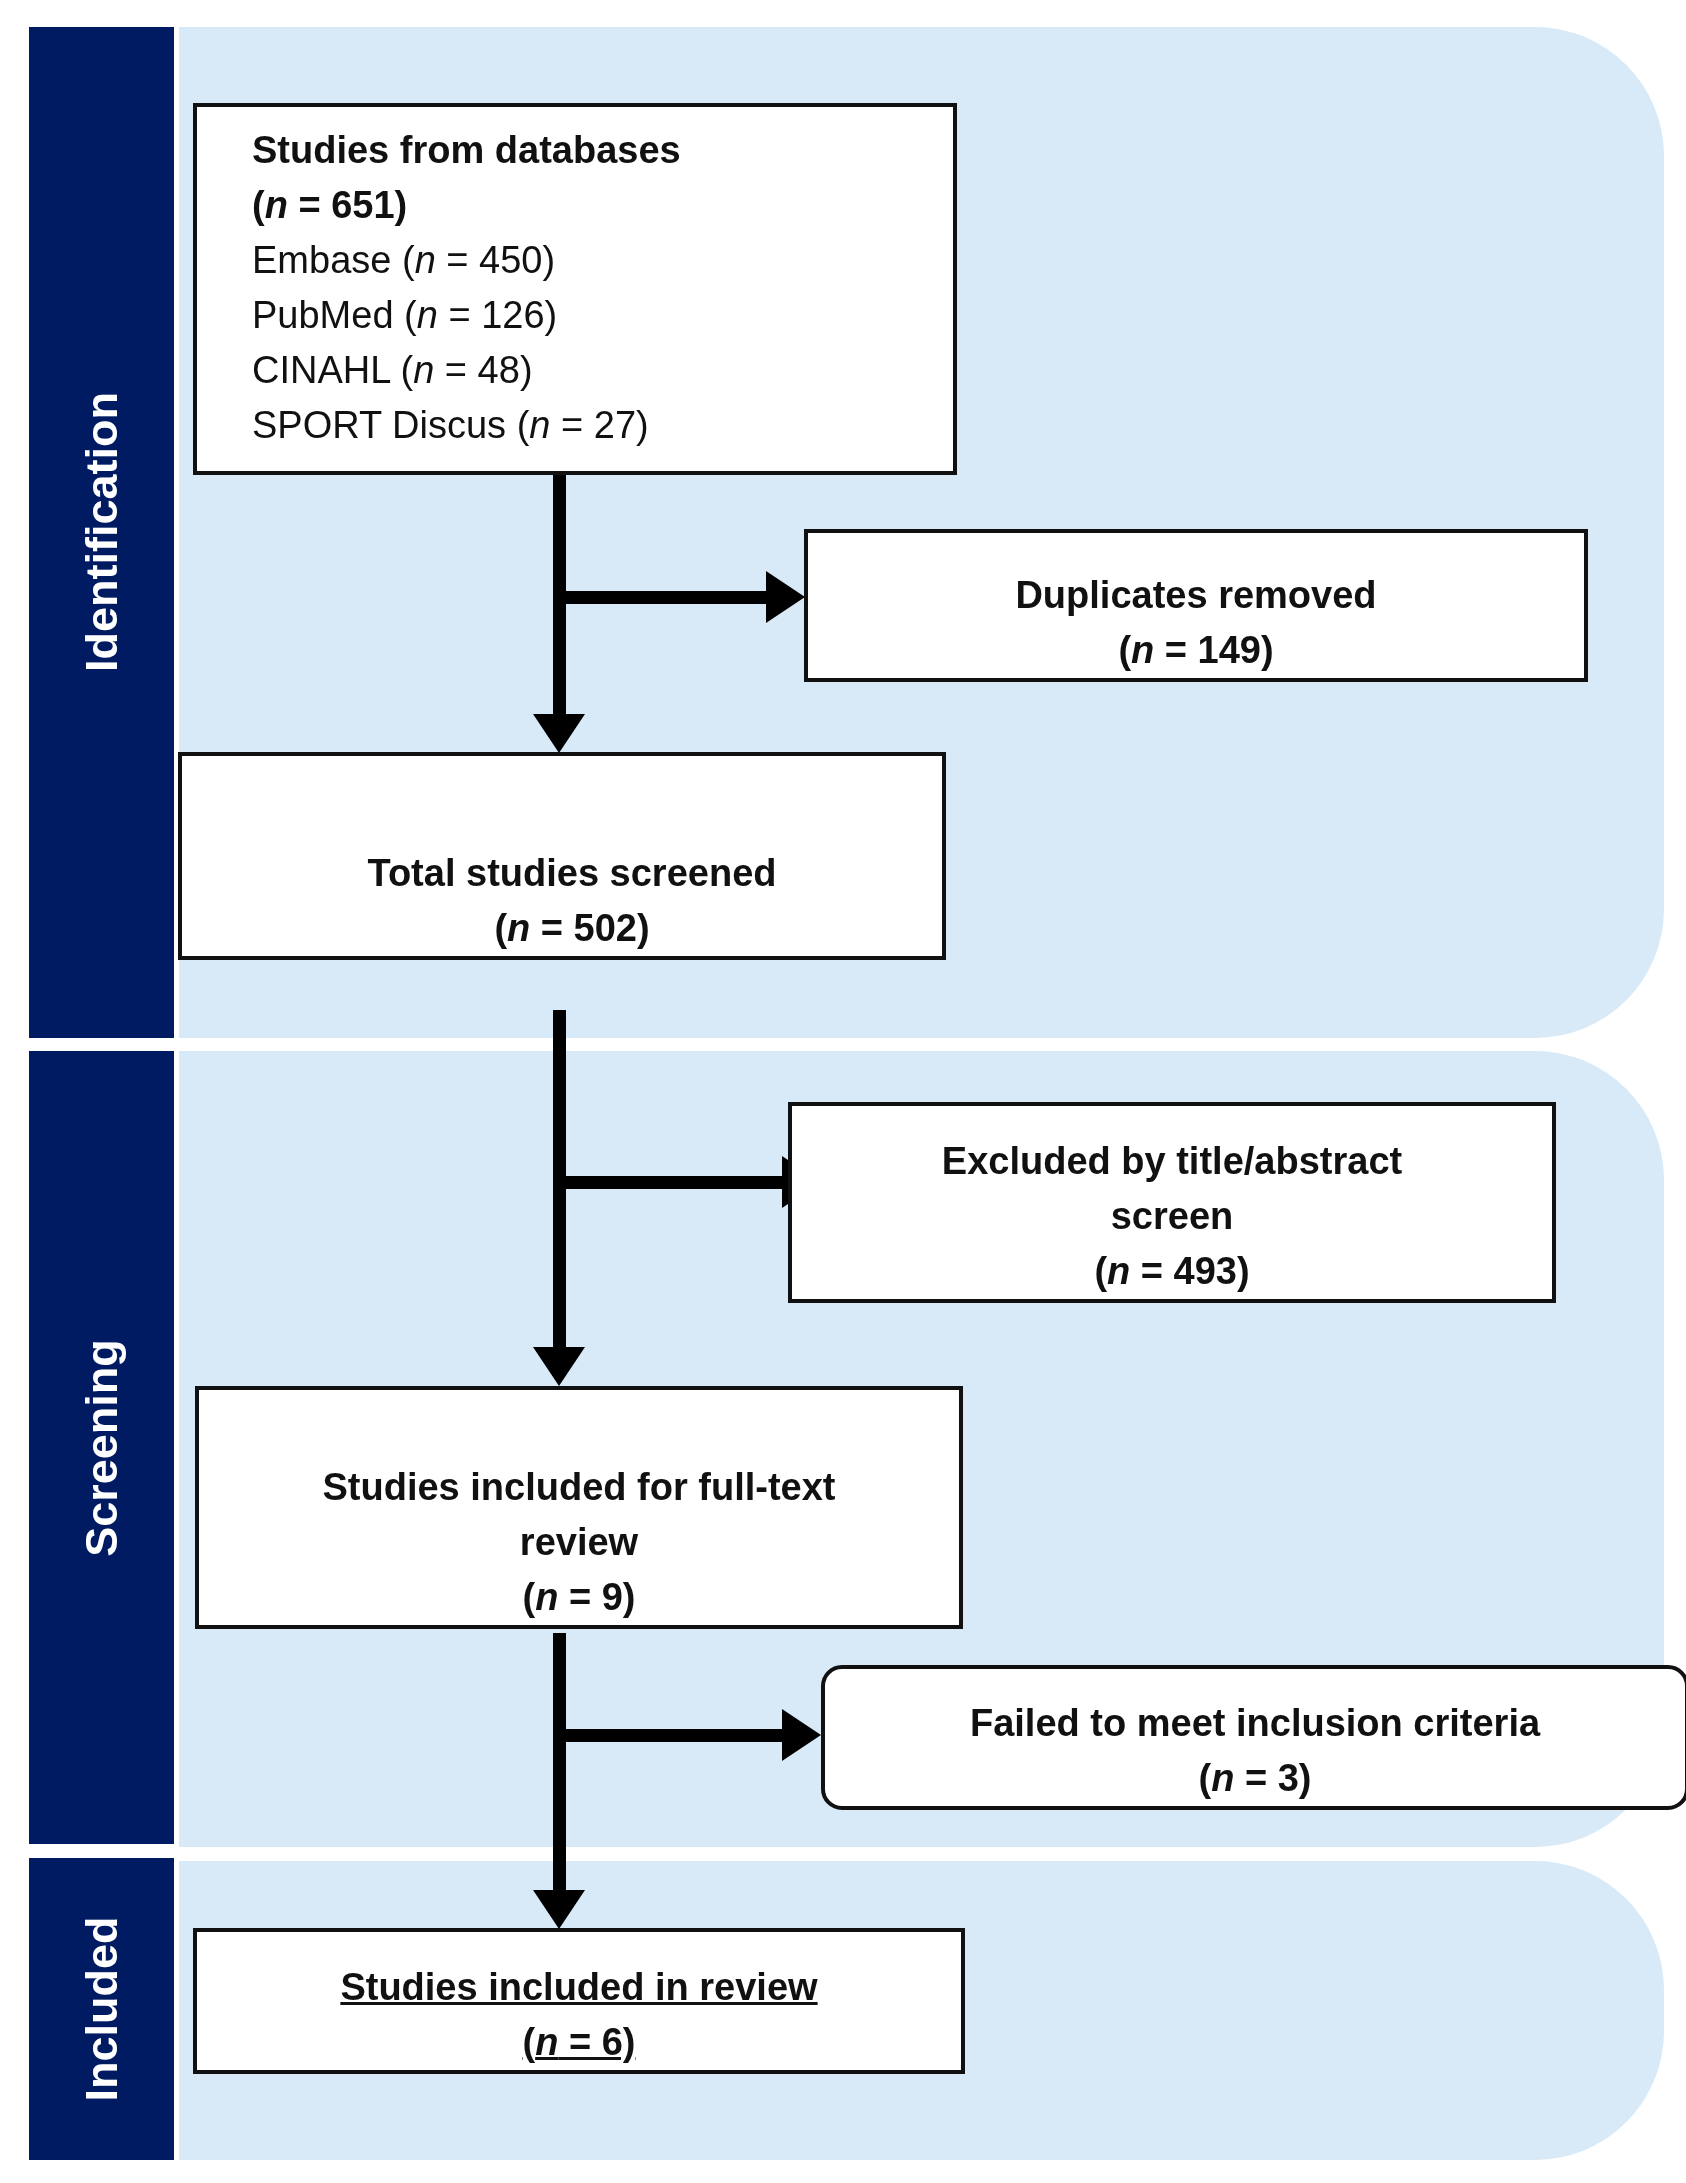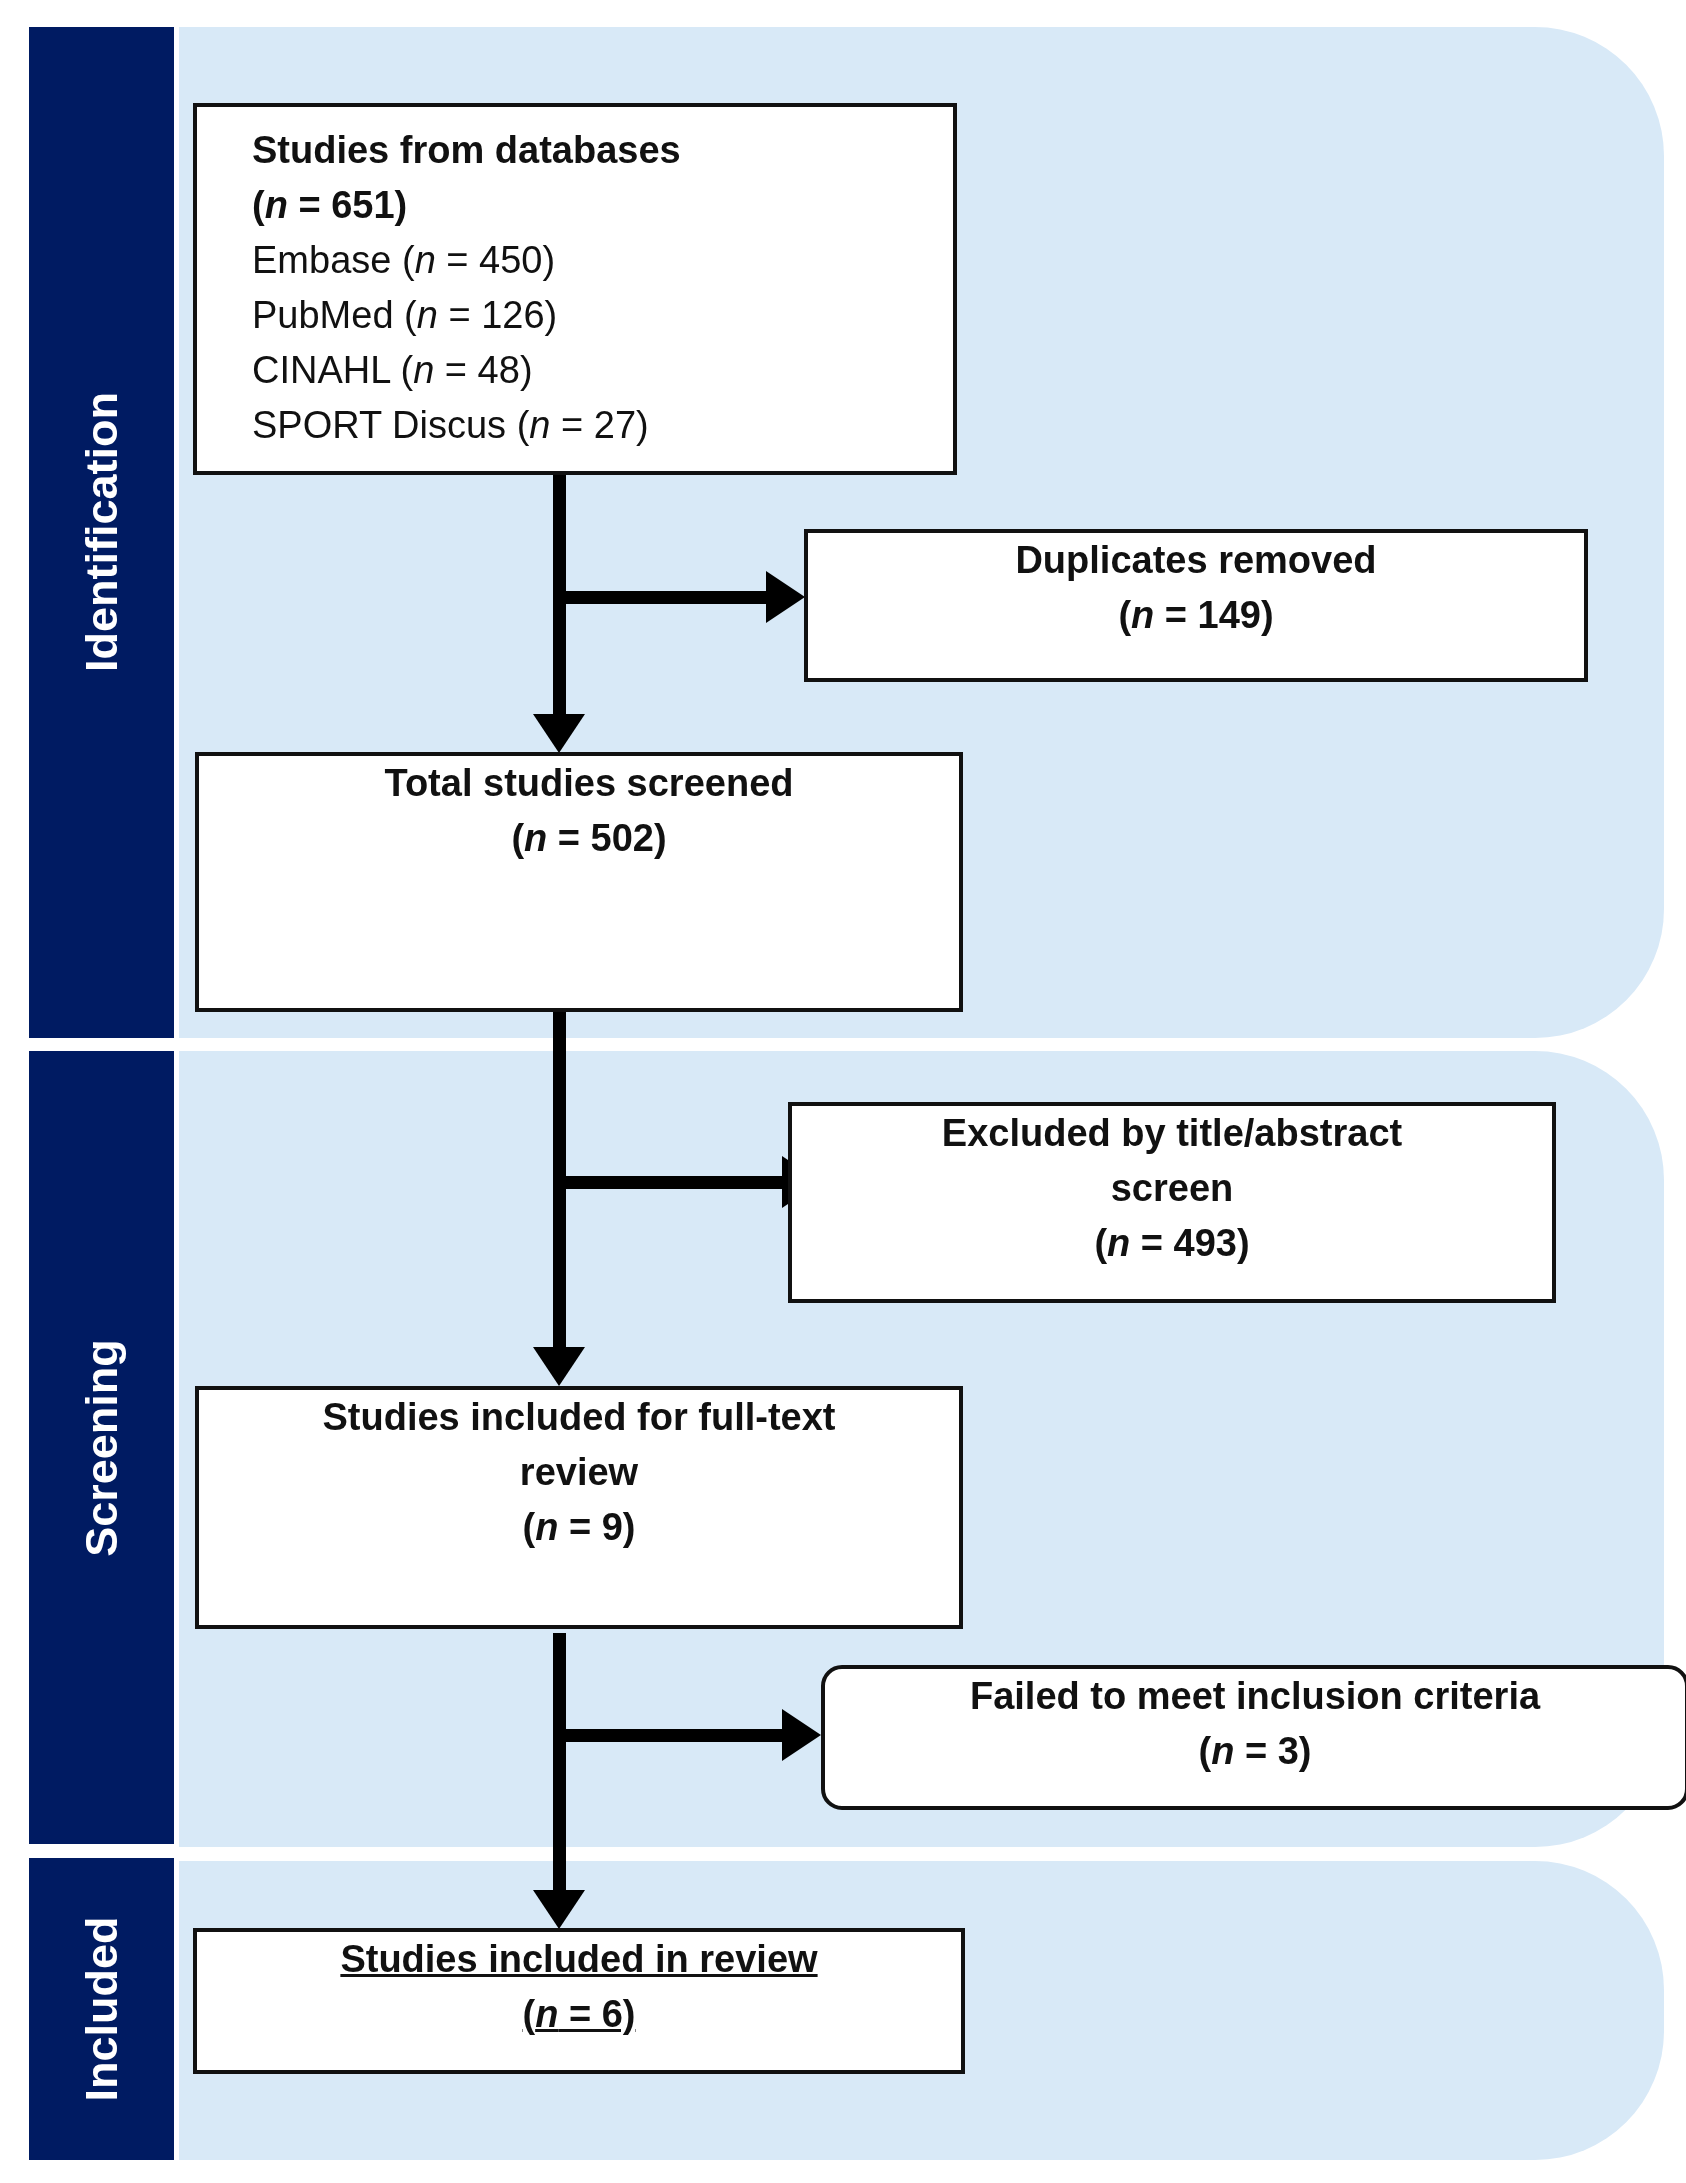--- a/index.html
+++ b/index.html
@@ -50,21 +50,21 @@
   .fbox{
     position:absolute;
     background:#ffffff;
     border:4.8px solid var(--boxborder);
     font-size:38px;
     font-weight:700;
     color:#111;
     line-height:55px;
     display:flex;
     flex-direction:column;
-    justify-content:flex-start;
+    justify-content:flex-end;
     text-align:center;
   }
   .fbox.left-align{
     text-align:left;
     justify-content:flex-start;
     padding:16px 24px 16px 55px;
   }
   .fbox .line.normal{font-weight:400;}
   .fbox em{font-style:italic;}
   .vline,.hline{
@@ -133,21 +133,21 @@
       <div class="line normal">PubMed (<em>n</em> = 126)</div>
       <div class="line normal">CINAHL (<em>n</em> = 48)</div>
       <div class="line normal">SPORT Discus (<em>n</em> = 27)</div>
     </div>
 
   <div class="fbox" style="left:804px;top:529px;width:784px;height:153px;">
       <div class="line bold">Duplicates removed</div>
       <div class="line bold">(<em>n</em> = 149)</div>
     </div>
 
-  <div class="fbox" style="left:195px;top:752px;width:768px;height:260px;padding-left:20px;">
+  <div class="fbox" style="left:178px;top:752px;width:768px;height:208px;padding-left:20px;">
       <div class="line bold">Total studies screened</div>
       <div class="line bold">(<em>n</em> = 502)</div>
     </div>
 
   <div class="fbox" style="left:788px;top:1102px;width:768px;height:201px;">
       <div class="line bold">Excluded by title/abstract</div>
       <div class="line bold">screen</div>
       <div class="line bold">(<em>n</em> = 493)</div>
     </div>
 

